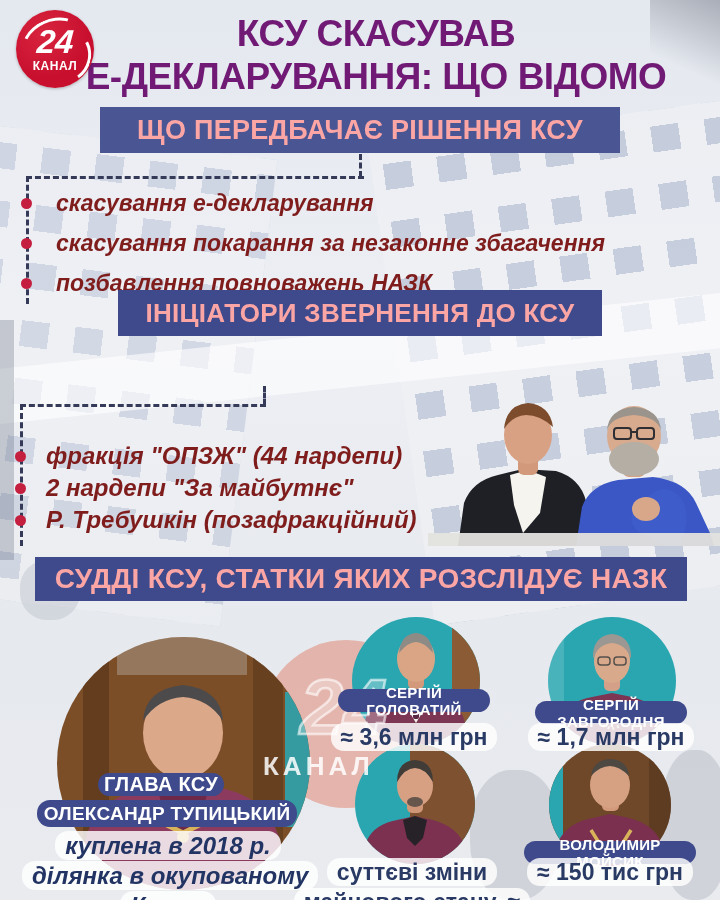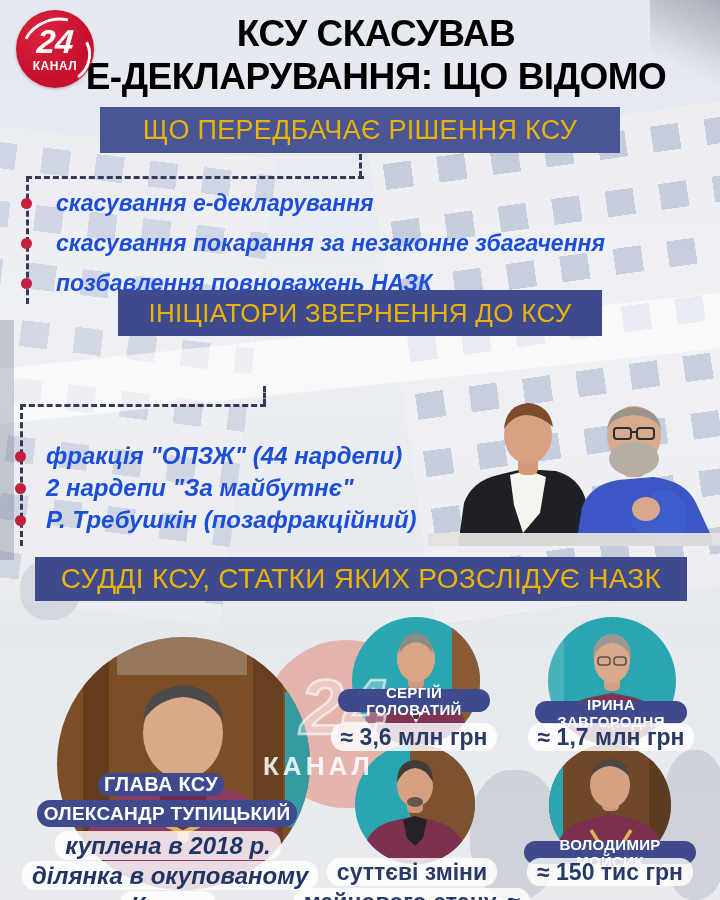--- a/index.html
+++ b/index.html
@@ -36,41 +36,41 @@
     box-shadow:0 1px 3px rgba(0,0,0,.25)}
   .logo::before{content:"";position:absolute;left:5px;top:9px;width:58px;height:42px;border:3px solid transparent;
     border-top-color:#fff;border-radius:50%;transform:rotate(-24deg)}
   .logo::after{content:"";position:absolute;right:3px;top:20px;width:40px;height:46px;border:3px solid transparent;
     border-right-color:#fff;border-radius:50%;transform:rotate(14deg)}
   .logo-24{font-size:33px;font-weight:900;font-style:italic;color:#fff;line-height:1;transform:skewX(-4deg)}
   .logo-label{font-size:12px;font-weight:700;color:#fff;letter-spacing:.5px;margin-top:1px}
 
   
   .title{position:absolute;left:40px;right:8px;top:13px;z-index:5;text-align:center;
-    font-weight:900;color:#000000;font-size:37px;line-height:1.16;letter-spacing:-.5px}
-
-  
-  .hdr{position:absolute;z-index:5;color:#eab308;font-weight:400;display:flex;align-items:center;justify-content:center;letter-spacing:.3px;text-align:right}
+    font-weight:900;color:#701a75;font-size:37px;line-height:1.16;letter-spacing:-.5px}
+
+  
+  .hdr{position:absolute;z-index:5;color:#fca5a5;font-weight:700;display:flex;align-items:center;justify-content:center;letter-spacing:.3px;text-align:right}
   .hdr1{left:100px;top:107px;width:520px;height:46px;background:var(--navy-light);font-size:27px}
   .hdr2{left:118px;top:290px;width:484px;height:46px;background:var(--navy);font-size:26px}
   .hdr3{left:35px;top:557px;width:652px;height:44px;background:var(--navy);font-size:28px}
 
   
   .dash-h,.dash-v{position:absolute;z-index:4}
   .dash-h{border-top:3px dashed var(--dash)}
   .dash-v{border-left:3px dashed var(--dash)}
   .d1h{left:26px;top:176px;width:338px}
   .d1v{left:26px;top:176px;height:128px}
   .c1{left:359px;top:154px;height:23px}
   .d2h{left:20px;top:404px;width:246px}
   .d2v{left:20px;top:404px;height:142px}
   .c2{left:263px;top:386px;height:19px}
 
   
-  .bullet{position:absolute;z-index:5;display:flex;align-items:center;font-style:italic;font-weight:700;color:#1d4ed8}
+  .bullet{position:absolute;z-index:5;display:flex;align-items:center;font-style:italic;font-weight:700;color:#7f1d1d}
   .bullet .dot{width:11px;height:11px;border-radius:50%;background:var(--dot);flex:0 0 auto}
   .blist1{left:21px;font-size:23px}
   .blist1 .dot{margin-right:24px}
   .b1-0{top:190px}.b1-1{top:230px}.b1-2{top:270px}
   .blist2{left:15px;font-size:24px}
   .blist2 .dot{margin-right:20px}
   .b2-0{top:442px}.b2-1{top:474px}.b2-2{top:506px}
 
   
   .intro{position:absolute;left:0;right:0;top:345px;z-index:5;text-align:center;font-size:25px;font-weight:600;color:#0b0c10}
@@ -273,21 +273,21 @@
   <div class="wm-24">24</div>
   <div class="wm-label">КАНАЛ</div>
 
   <div class="badge bd-role">ГЛАВА КСУ</div>
   <div class="badge bd-name">ОЛЕКСАНДР ТУПИЦЬКИЙ</div>
   <div class="note">
     <span>куплена в 2018 р. ділянка в окупованому Криму</span>
   </div>
 
   <div class="badge bd-sm bd-hol">СЕРГІЙ ГОЛОВАТИЙ</div>
-  <div class="badge bd-sm bd-zav">ІРИНА ЗАВГОРОДНЯ</div>
+  <div class="badge bd-sm bd-zav">СЕРГІЙ ЗАВГОРОДНЯ</div>
   <div class="badge bd-sm bd-moy">ВОЛОДИМИР МОЙСИК</div>
 
   <div class="amount am-hol">
     <span>≈ 3,6 млн грн</span>
   </div>
   <div class="amount am-zav">
     <span>≈ 1,7 млн грн</span>
   </div>
   <div class="amount am-sli">
     <span>суттєві зміни майнового стану, ≈ 330 тис грн</span>

